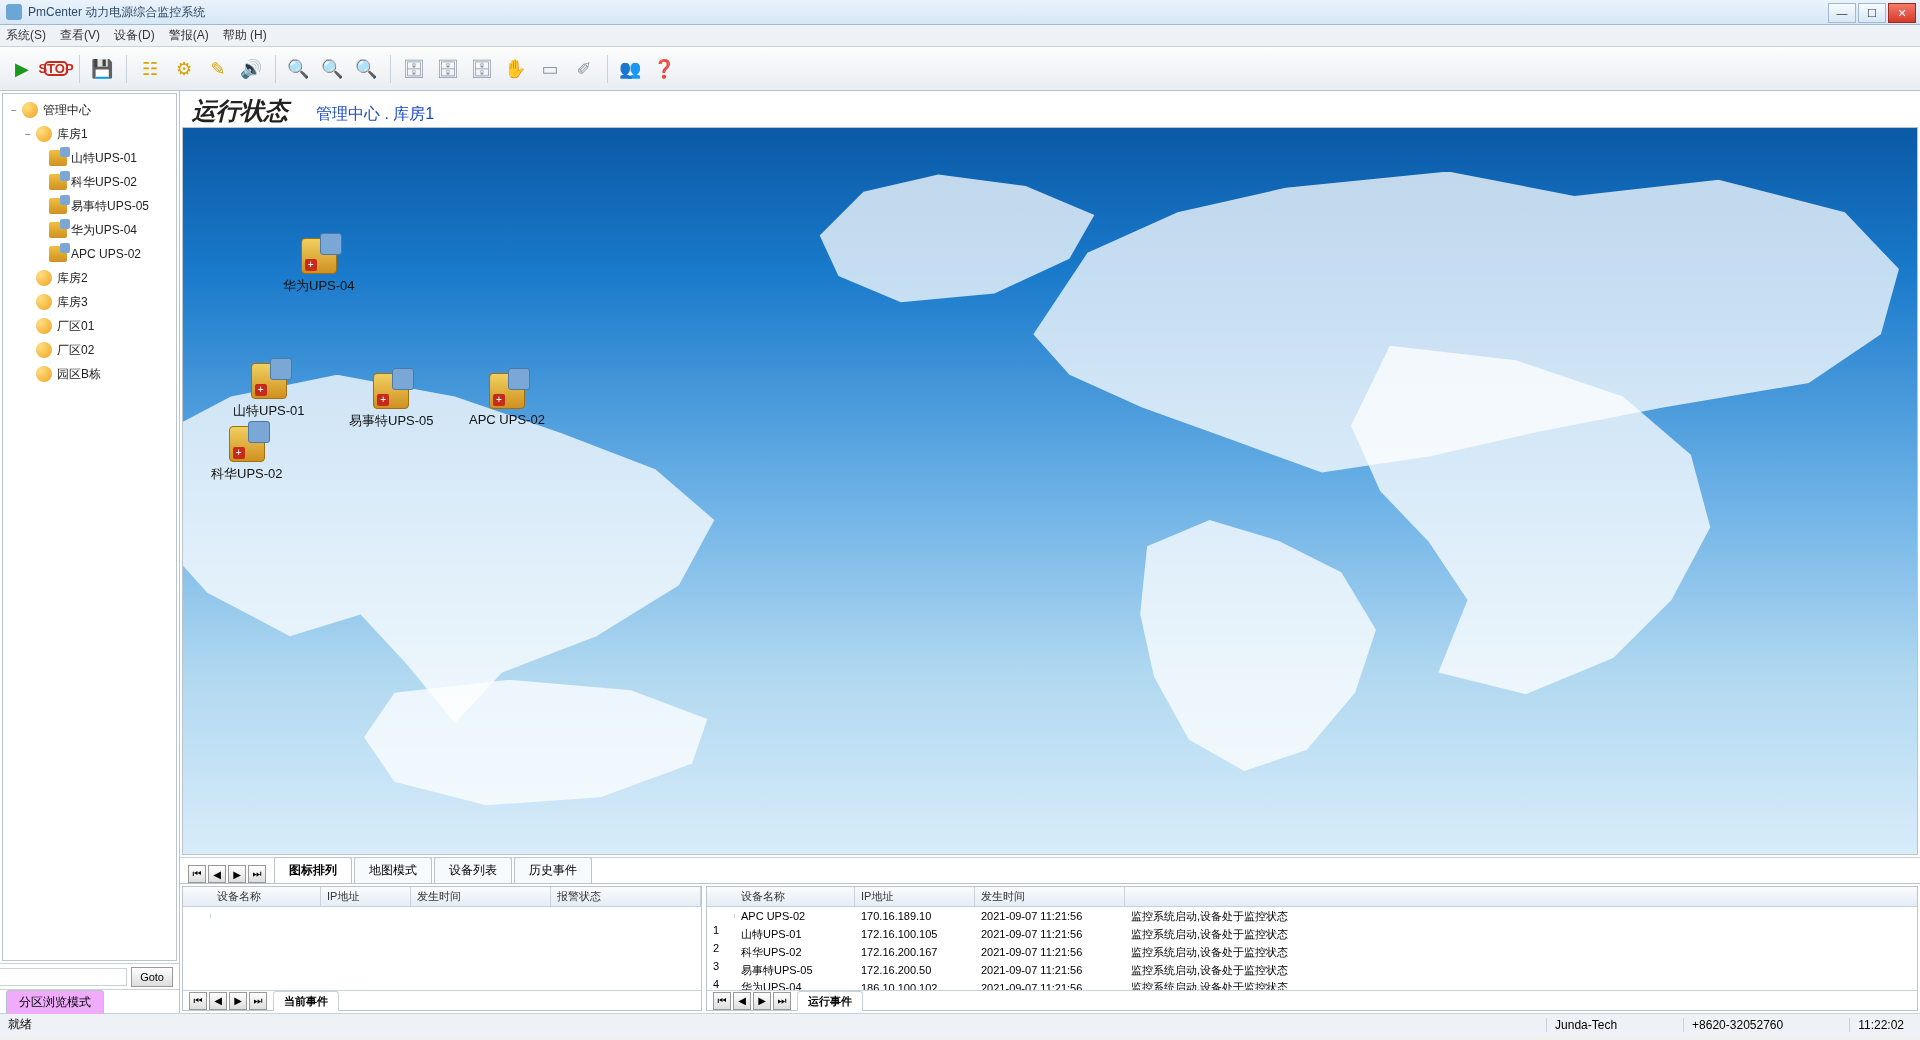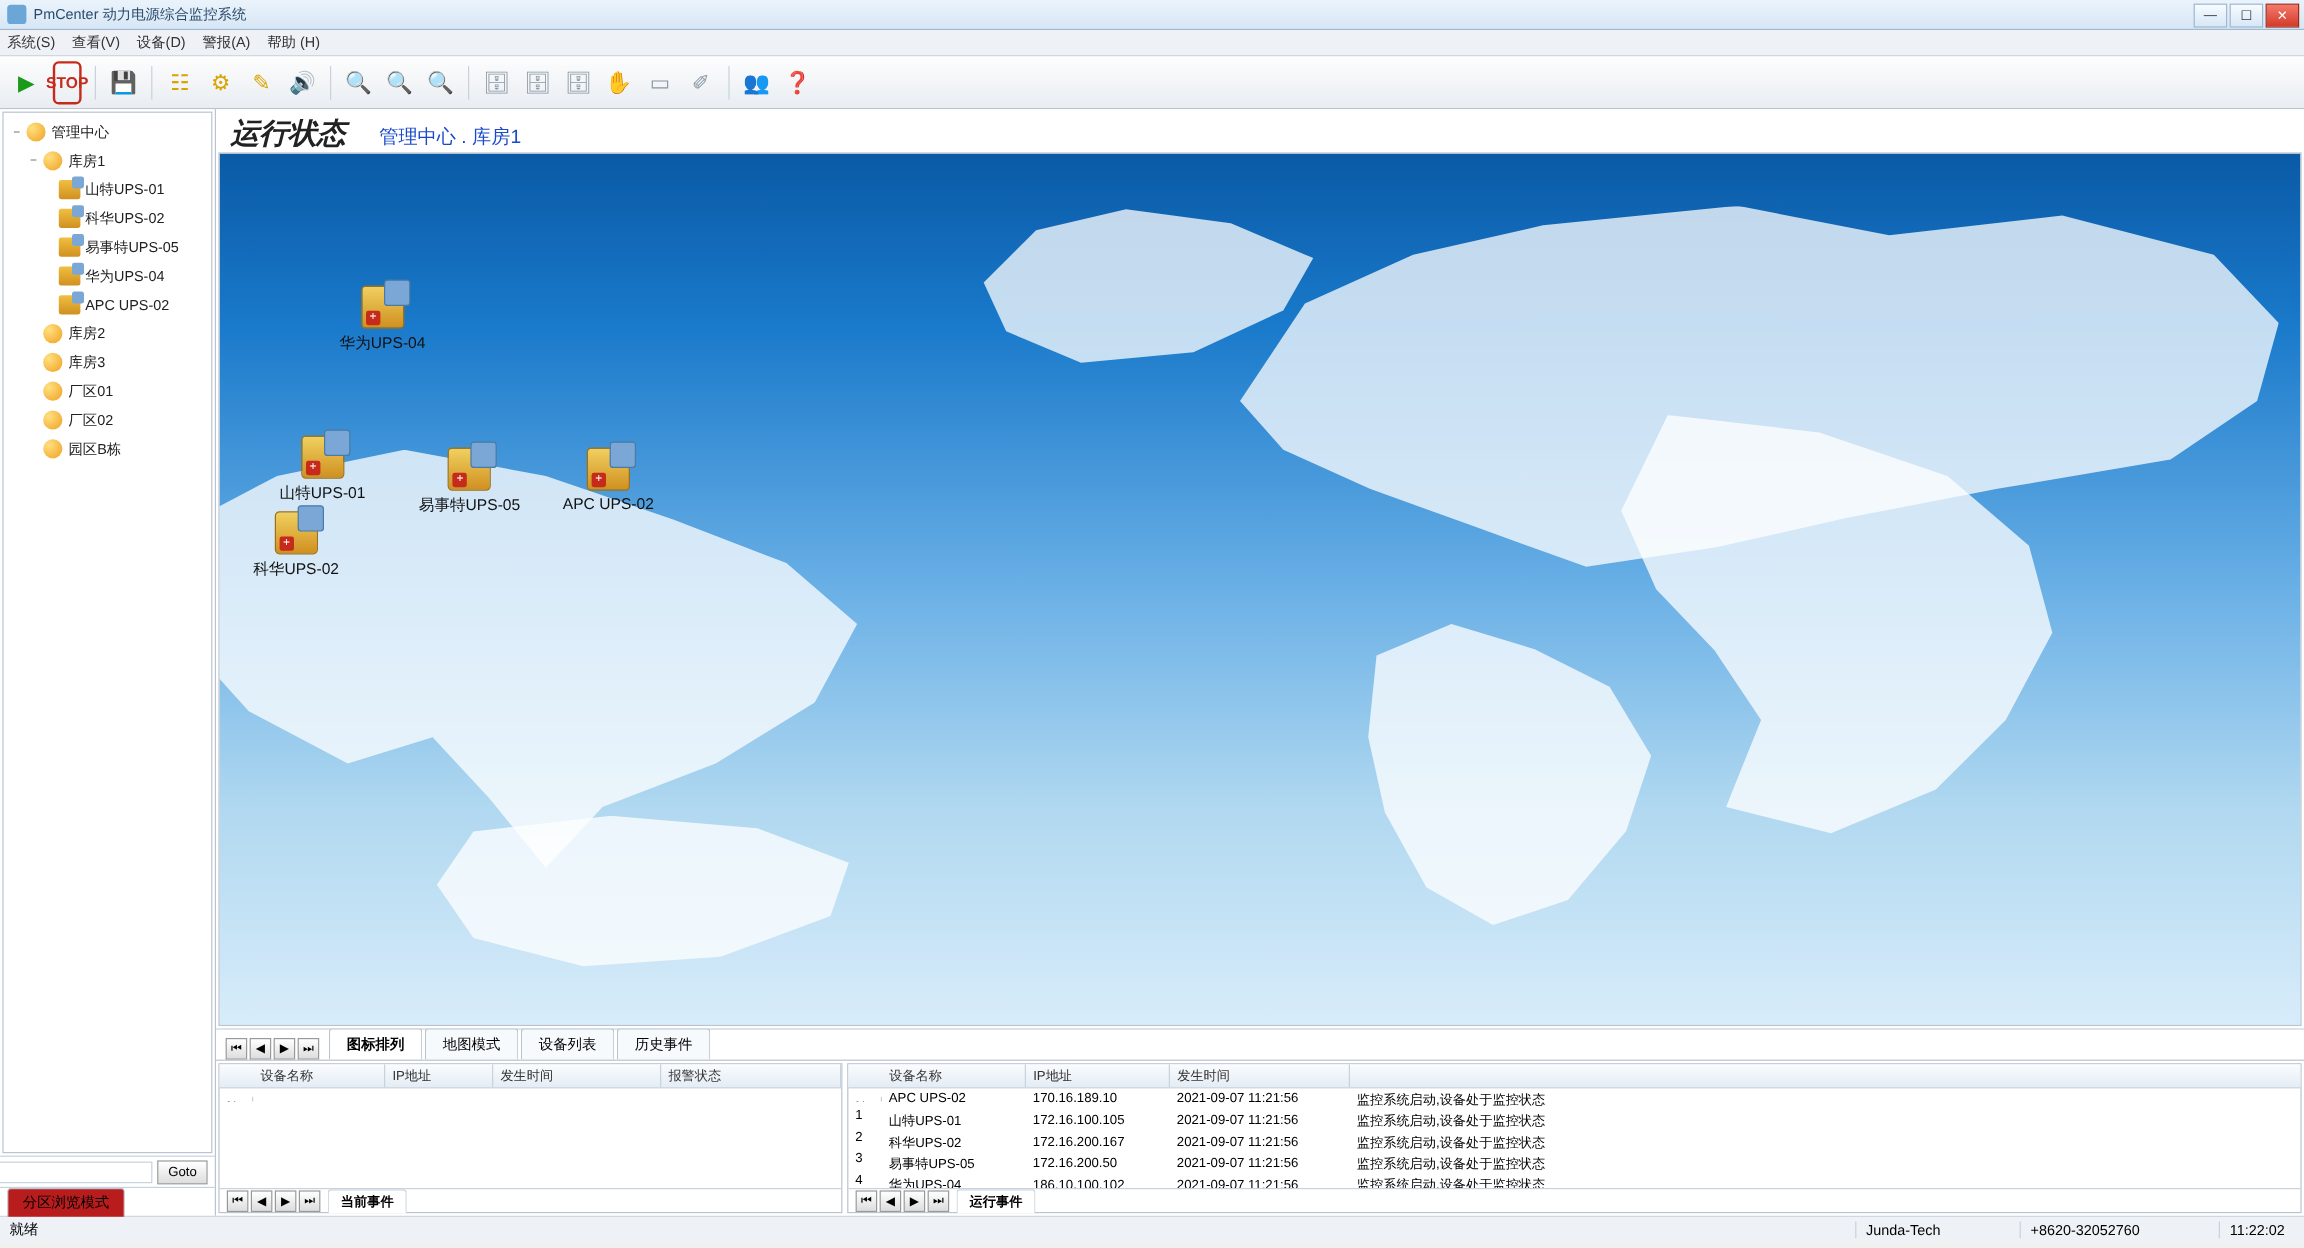--- a/index.html
+++ b/index.html
@@ -16,21 +16,21 @@
 
 .menubar{height:22px;background:#eef2f7;border-bottom:1px solid #c7d2dd;display:flex;align-items:center;padding:0 6px;gap:14px;}
 .menubar span{color:#333;font-size:12px;}
 
 
 .toolbar{height:44px;background:linear-gradient(#fdfdfd,#e9edf2);border-bottom:1px solid #b9c4cf;display:flex;align-items:center;padding:0 8px;gap:6px;}
 .tb-btn{width:28px;height:28px;border:1px solid transparent;display:flex;align-items:center;justify-content:center;border-radius:3px;}
 .tb-sep{width:1px;height:28px;background:#c7d2dd;margin:0 3px;}
 .ico-play{color:#1a9a1a;font-size:18px;}
 .ico-stop{color:#c62a1a;font-size:13px;font-weight:bold;}
-.ico-stop-wrap{width:24px;height:36px;border:2px solid #c62a1a;border-radius:5px;display:flex;align-items:center;justify-content:center;}
+.ico-stop-wrap{width:24px;height:15px;border:2px solid #c62a1a;border-radius:5px;display:flex;align-items:center;justify-content:center;}
 .ico-save{font-size:18px;color:#557;}
 .ico-y{color:#d9a400;font-size:18px;}
 .ico-gray{color:#8a97a4;font-size:18px;}
 
 
 .main{display:flex;height:calc(1040px - 30px - 22px - 44px - 22px);}
 
 
 .left-panel{width:180px;border-right:1px solid #b9c4cf;background:#fff;display:flex;flex-direction:column;}
 .left-panel .tree{flex:1;overflow:auto;border:1px solid #b9c4cf;margin:2px;padding:4px;}
@@ -39,21 +39,21 @@
 .tree-indent{display:inline-block;}
 .tree-icon{width:18px;height:18px;margin-right:4px;display:inline-flex;align-items:center;justify-content:center;}
 .globe-ico{width:16px;height:16px;border-radius:50%;background:radial-gradient(circle at 30% 30%,#ffe080,#f0a020);}
 .dev-ico{width:18px;height:16px;background:linear-gradient(#f0c040,#d09020);position:relative;border-radius:2px;}
 .dev-ico::after{content:"";position:absolute;width:10px;height:10px;background:#7aa7d6;right:-3px;top:-3px;border-radius:2px;}
 .tree-label{font-size:12px;color:#222;}
 .left-footer{height:26px;border-top:1px solid #c7d2dd;display:flex;align-items:center;padding:0 6px;justify-content:flex-end;}
 .goto-inp{flex:1;height:18px;border:1px solid #c7d2dd;margin-right:4px;font-size:11px;padding:0 3px;}
 .goto-btn{height:20px;padding:0 8px;font-size:11px;border:1px solid #999;background:linear-gradient(#fff,#ddd);}
 .left-tab{height:24px;border-top:1px solid #c7d2dd;display:flex;align-items:center;}
-.left-tab .tab{padding:3px 12px;border:1px solid #b9c4cf;border-bottom:none;background:#b91c1c;font-size:12px;margin-left:6px;border-radius:3px 3px 0 0;}
+.left-tab .tab{padding:3px 12px;border:1px solid #b9c4cf;border-bottom:none;background:#f0abfc;font-size:12px;margin-left:6px;border-radius:3px 3px 0 0;}
 
 
 .right-panel{flex:1;display:flex;flex-direction:column;background:#fff;}
 .page-header{height:34px;display:flex;align-items:baseline;padding:4px 12px;gap:28px;}
 .page-title{font-size:24px;font-weight:600;color:#222;font-style:italic;}
 .breadcrumb{font-size:16px;color:#1a4acb;}
 
 
 .map-area{flex:1;position:relative;background:linear-gradient(to bottom,#0a5aa6 0%,#1a7acb 20%,#6ab0e6 50%,#b0d8f0 75%,#d8ecfa 100%);margin:2px;border:1px solid #b9c4cf;overflow:hidden;}
 .continent{position:absolute;background:rgba(255,255,255,0.75);box-shadow:0 3px 8px rgba(10,60,110,0.45);}

